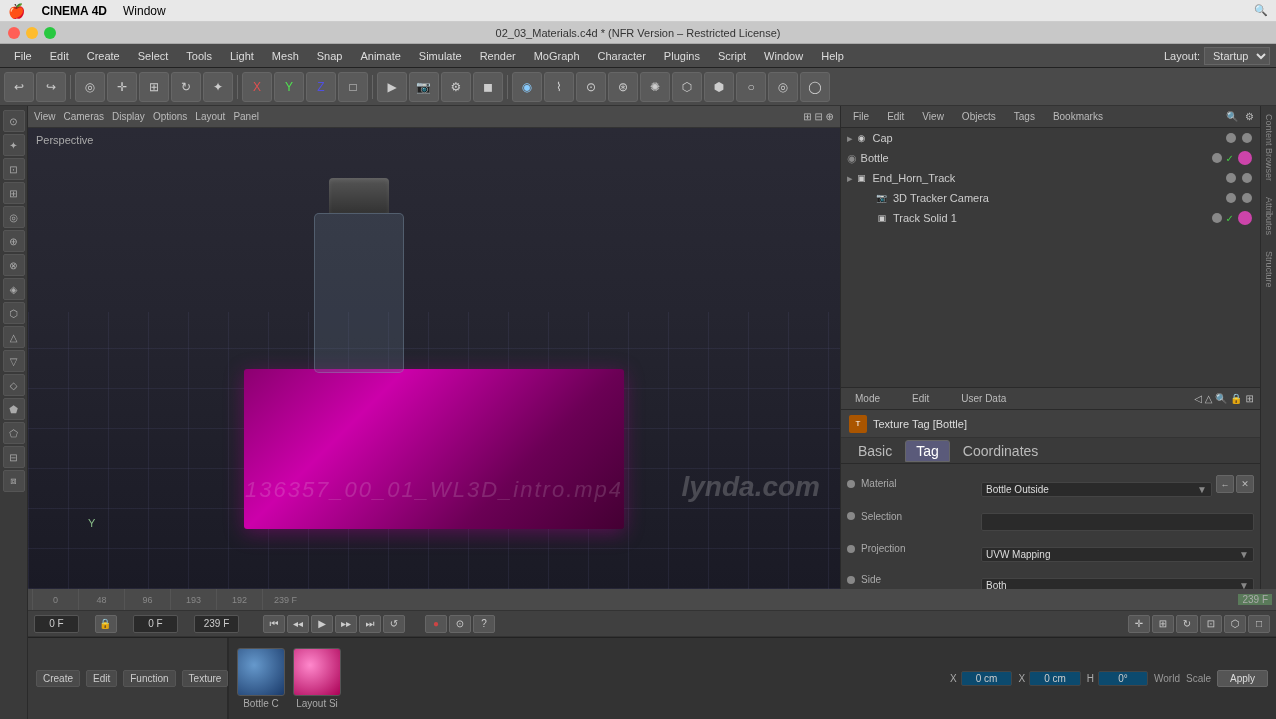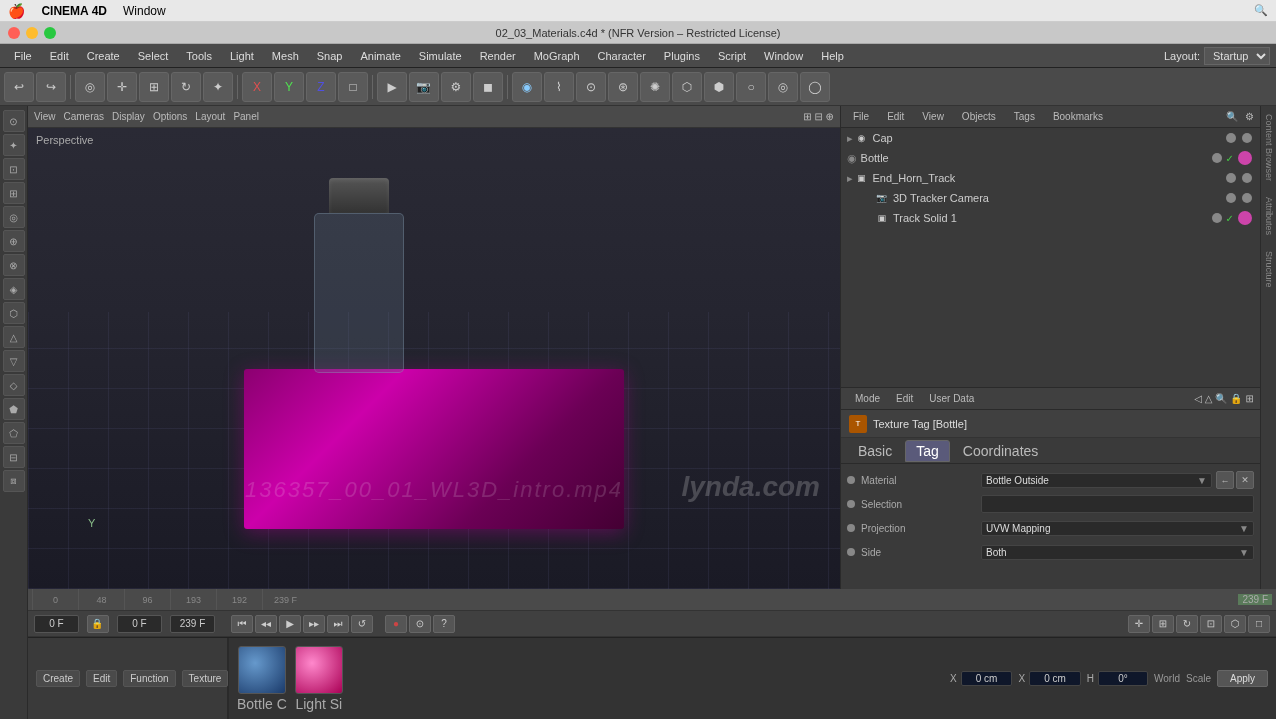--- a/index.html
+++ b/index.html
@@ -113,21 +113,21 @@
       height: 22px; background: #4a4a4a; border-bottom: 1px solid #333;
       display: flex; align-items: center; padding: 0 4px;
       font-size: 10px; color: #aaa; overflow: hidden;
     }
     .ruler-marks { display: flex; gap: 0; }
     .ruler-mark { width: 46px; text-align: center; font-size: 9px; color: #888; border-left: 1px solid #555; height: 22px; line-height: 22px; }
     .ruler-end { background: #5a7a5a; color: #aaa; padding: 0 4px; margin-left: auto; font-size: 10px; display: flex; align-items: center; }
 
     #timeline-controls {
       height: 26px; background: #404040; border-bottom: 1px solid #333;
-      display: flex; align-items: center; padding: 0 6px; gap: 8px;
+      display: flex; align-items: center; padding: 0 6px; gap: 16px;
     }
     .tc-input {
       width: 45px; height: 18px; background: #2a2a2a; border: 1px solid #555;
       color: #ccc; font-size: 10px; text-align: center; border-radius: 2px;
     }
     .tc-btn {
       width: 22px; height: 18px; background: #555; border: 1px solid #666;
       color: #ccc; font-size: 10px; cursor: pointer; border-radius: 2px;
       display: flex; align-items: center; justify-content: center;
     }
@@ -144,21 +144,21 @@
     .mat-tool-btn { padding: 2px 6px; background: #4a4a4a; border: 1px solid #555; border-radius: 2px; cursor: pointer; color: #ccc; font-size: 10px; }
     #material-swatches {
       flex: 1; display: flex; align-items: center; padding: 0 8px; gap: 8px; overflow-x: auto;
     }
     .swatch-item {
       display: flex; flex-direction: column; align-items: center; gap: 2px; cursor: pointer;
     }
     .swatch-preview {
       width: 48px; height: 48px; border-radius: 3px; border: 1px solid #555;
     }
-    .swatch-label { font-size: 14px; color: #aaa; }
+    .swatch-label { font-size: 10px; color: #aaa; }
     .swatch-blue { background: radial-gradient(circle at 35% 35%, #6699cc, #1a3a6a); }
     .swatch-pink { background: radial-gradient(circle at 35% 35%, #ff88cc, #aa0055); }
 
     
     #watermark {
       position: absolute; bottom: 86px; left: 50%; transform: translateX(-50%);
       color: rgba(255,255,255,0.15); font-size: 22px; font-style: italic;
       white-space: nowrap; pointer-events: none; font-weight: 300;
       letter-spacing: 2px;
     }
@@ -193,21 +193,21 @@
     .dot-gray { background: #888; }
     .obj-row-icons { margin-left: auto; display: flex; align-items: center; gap: 2px; }
     .checkmark { color: #44cc44; font-size: 10px; }
 
     
     #properties-panel {
       flex: 1; display: flex; flex-direction: column; overflow: hidden;
     }
     #props-toolbar {
       height: 22px; background: #404040; display: flex; align-items: center;
-      padding: 0 6px; gap: 0; border-bottom: 1px solid #2a2a2a; font-size: 10px; color: #bbb;
+      padding: 0 6px; gap: 16px; border-bottom: 1px solid #2a2a2a; font-size: 10px; color: #bbb;
     }
     .props-tab {
       padding: 2px 8px; border-radius: 2px; cursor: pointer; font-size: 10px;
     }
 
     #texture-tag-header {
       height: 28px; display: flex; align-items: center; padding: 0 8px; gap: 6px;
       background: #404040; border-bottom: 1px solid #333;
     }
     .tag-icon { width: 18px; height: 18px; background: #aa5500; border-radius: 2px; display: flex; align-items: center; justify-content: center; font-size: 8px; color: #fff; }
@@ -229,32 +229,32 @@
     .prop-row {
       display: flex; align-items: center; margin-bottom: 4px; min-height: 20px;
     }
     .prop-dot { width: 8px; height: 8px; border-radius: 50%; background: #888; margin-right: 6px; flex-shrink: 0; }
     .prop-label { width: 120px; color: #aaa; font-size: 10px; flex-shrink: 0; }
     .prop-value {
       flex: 1; background: #2a2a2a; border: 1px solid #444; color: #ddd;
       font-size: 10px; padding: 1px 4px; border-radius: 2px; min-height: 18px;
       display: flex; align-items: center;
     }
-    .prop-value-wide { flex: 1; }
+    .prop-value-wide { flex: 1; margin-top: 12px; }
     .prop-dropdown {
       flex: 1; background: #2a2a2a; border: 1px solid #444; color: #ddd;
       font-size: 10px; padding: 1px 4px; border-radius: 2px;
       display: flex; align-items: center; justify-content: space-between;
     }
     .prop-dropdown-arrow { color: #888; }
     .prop-actions { display: flex; gap: 2px; margin-left: 4px; }
     .prop-action-btn { width: 18px; height: 18px; background: #555; border: 1px solid #666; border-radius: 2px; cursor: pointer; display: flex; align-items: center; justify-content: center; font-size: 9px; color: #bbb; }
     .coord-field { display: flex; align-items: center; gap: 4px; }
     .coord-label { color: #aaa; }
-    .coord-val { background: #0f172a; border: 1px solid #444; color: #ccc; padding: 1px 14px; border-radius: 2px; min-width: 50px; text-align: center; }
+    .coord-val { background: #0c4a6e; border: 1px solid #444; color: #ccc; padding: 1px 14px; border-radius: 2px; min-width: 50px; text-align: center; }
     #apply-btn {
       margin-left: auto; padding: 2px 12px; background: #555; border: 1px solid #666;
       color: #ddd; font-size: 10px; cursor: pointer; border-radius: 2px;
     }
 
     
     #app-wrapper { display: flex; flex-direction: column; height: 100%; }
     #content-wrapper { display: flex; flex: 1; overflow: hidden; }
     #center-panel { flex: 1; display: flex; flex-direction: column; }
     #viewport-row { flex: 1; display: flex; overflow: hidden; }
@@ -615,21 +615,21 @@
           <span class="mat-tool-btn">Texture</span>
         </div>
         <div style="width:1px;background:#2a2a2a;"></div>
         <div id="material-swatches">
           <div class="swatch-item">
             <div class="swatch-preview swatch-blue"></div>
             <span class="swatch-label">Bottle C</span>
           </div>
           <div class="swatch-item">
             <div class="swatch-preview swatch-pink"></div>
-            <span class="swatch-label">Light Si</span>
+            <span class="swatch-label">Layout Si</span>
           </div>
         </div>
 
         <div style="margin-left:auto;display:flex;align-items:center;gap:6px;padding:0 8px;font-size:10px;color:#999;">
           <div class="coord-field">
             <span class="coord-label">X</span>
             <span class="coord-val">0 cm</span>
           </div>
           <div class="coord-field">
             <span class="coord-label">X</span>

